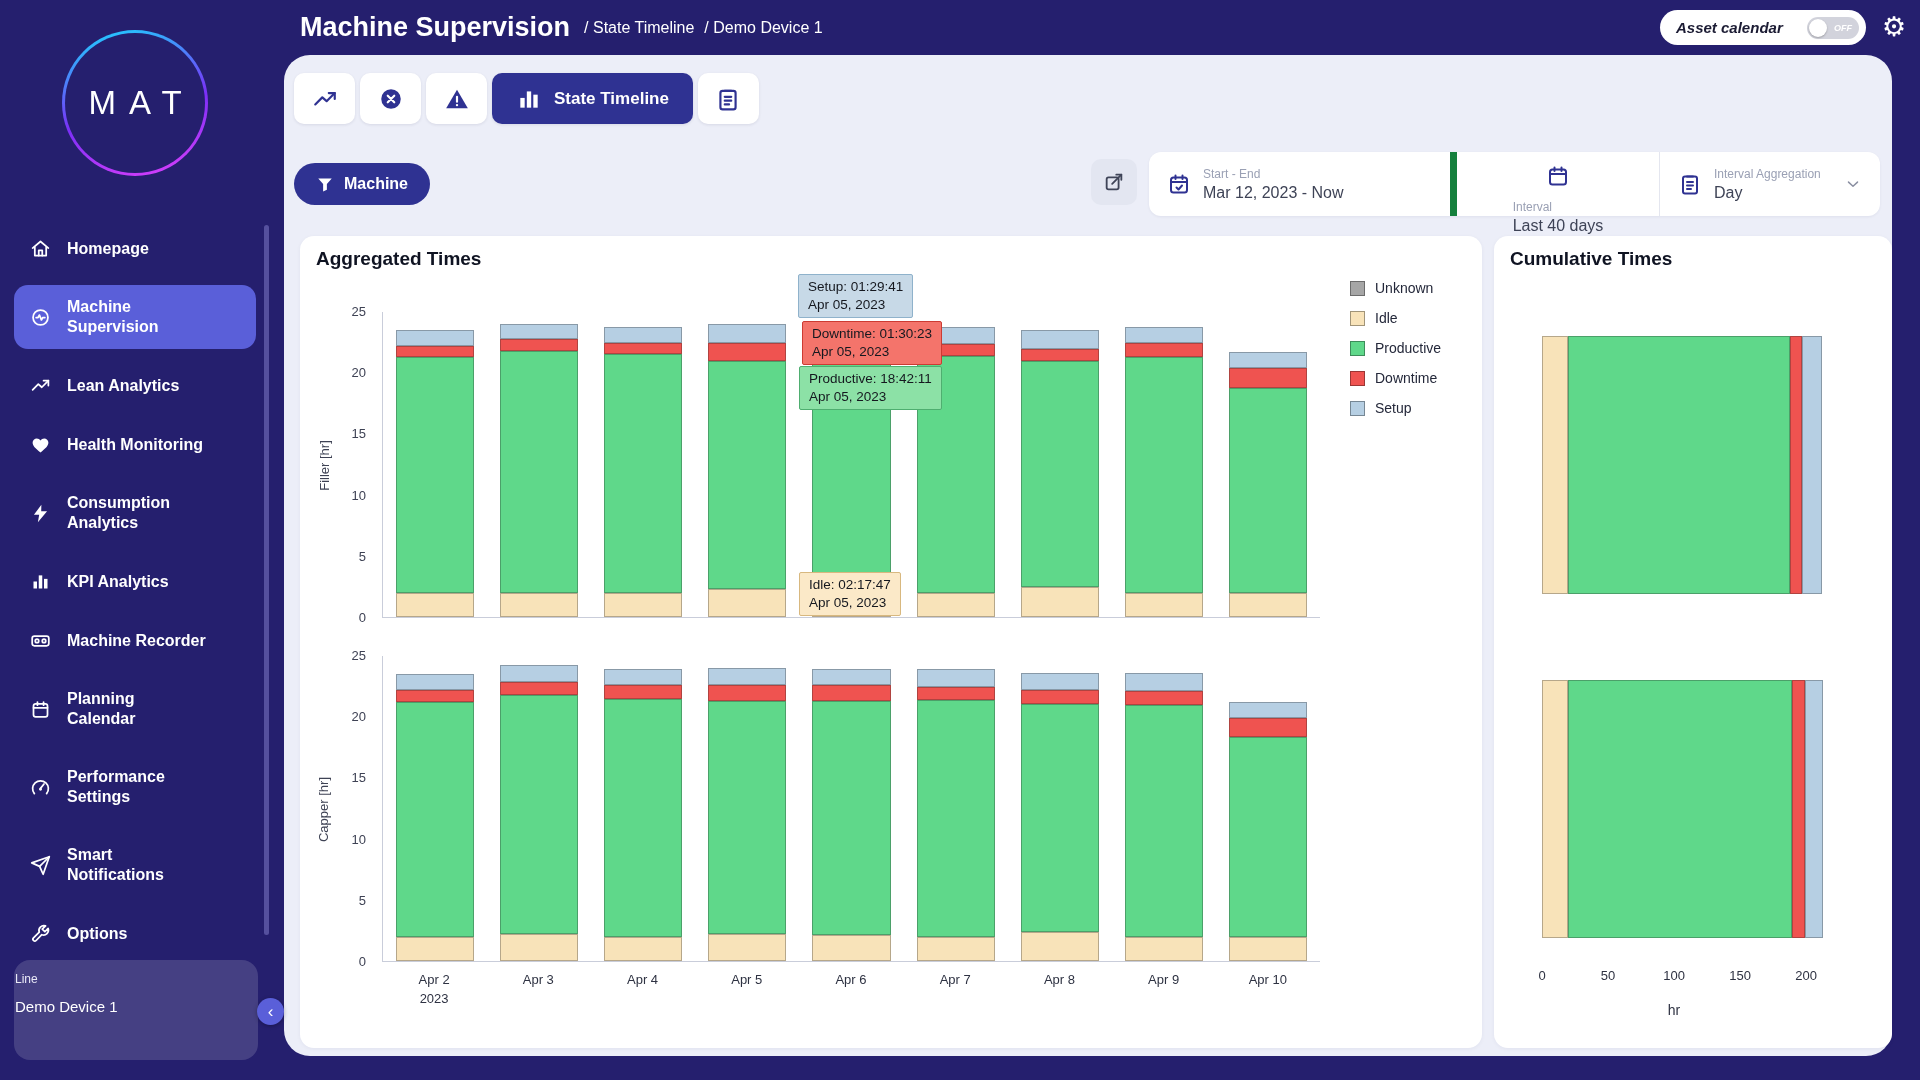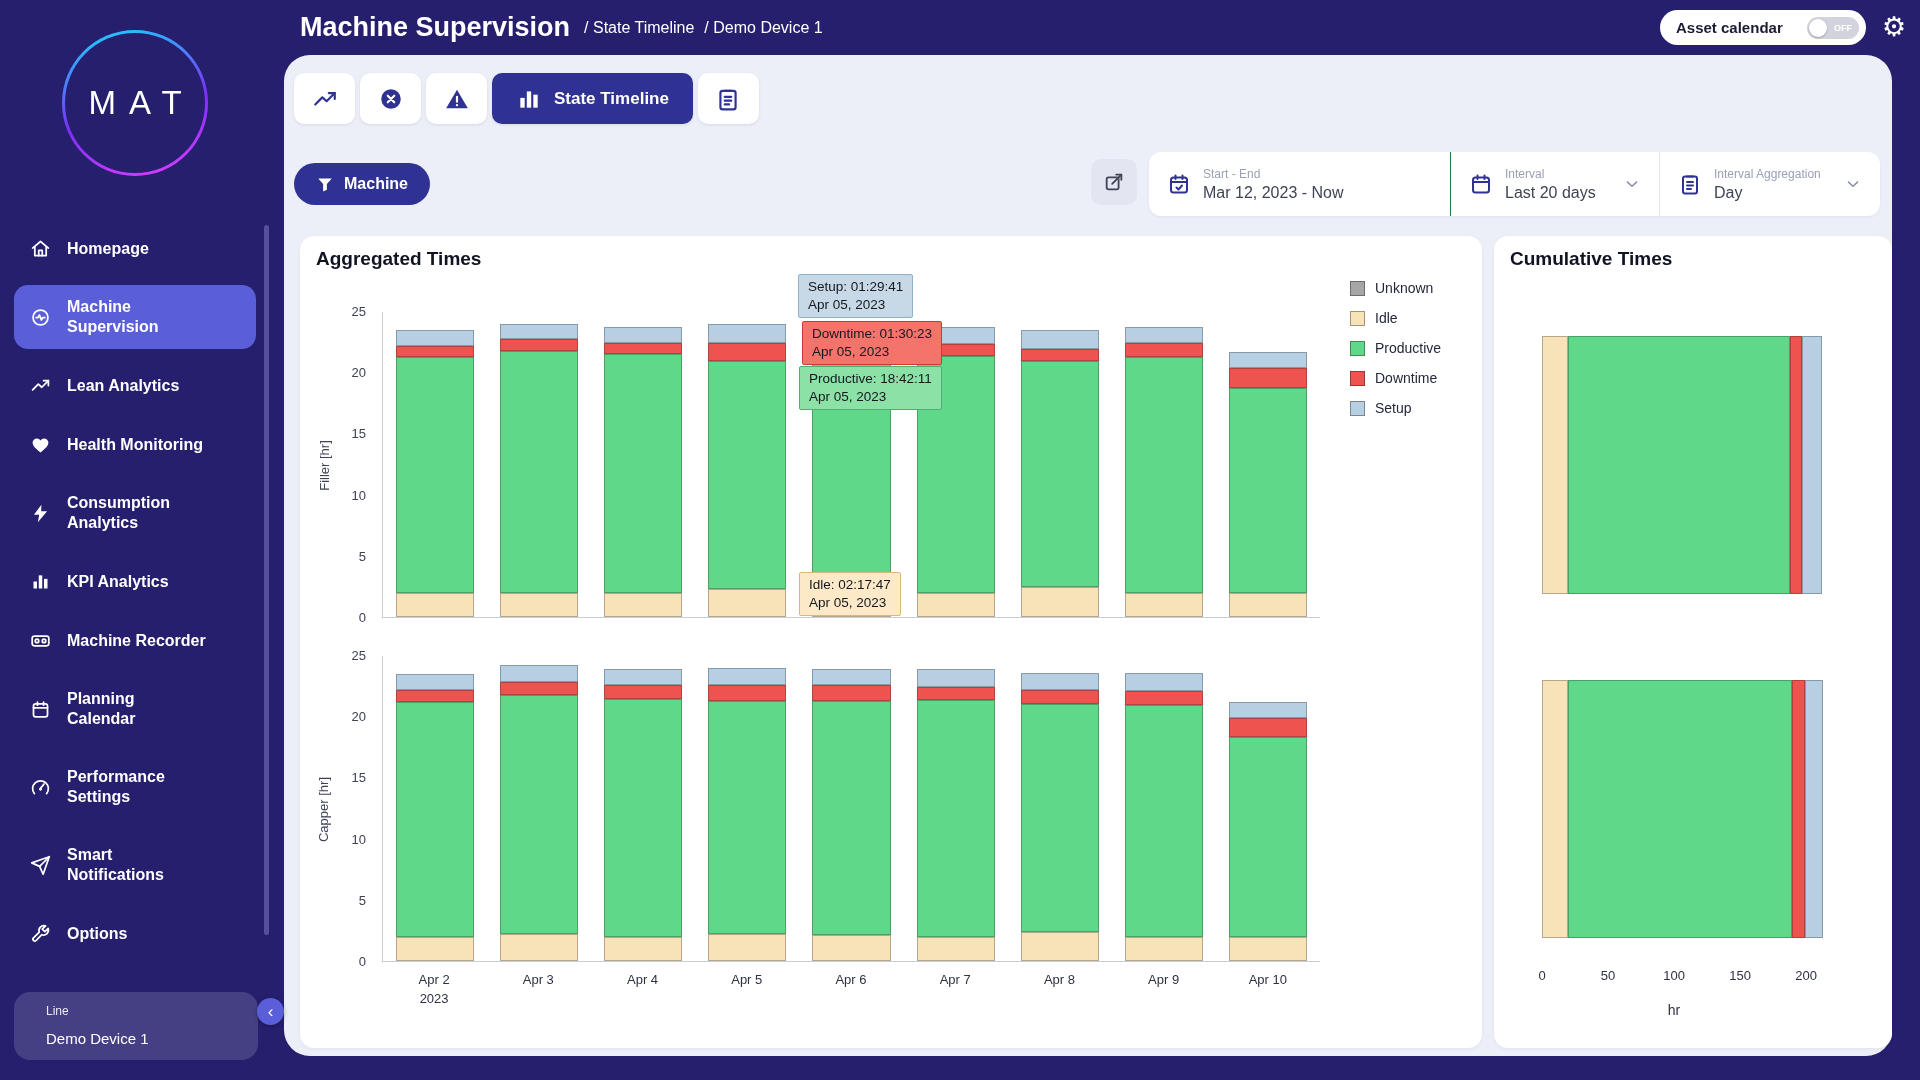--- a/index.html
+++ b/index.html
@@ -30,40 +30,40 @@
     border-radius:14px; color:#fff; cursor:pointer;
   }
   .nav-item.active { background:#5a5fd9; }
   .nav-icon { width:22px; flex:0 0 22px; display:flex; align-items:center; }
   .nav-icon svg { width:21px; height:21px; }
   .nav-label { font-weight:700; font-size:16px; line-height:1.25; white-space:pre-line; }
 
   .side-scrollbar { position:absolute; right:1px; top:225px; width:5px; height:710px; background:#55509e; border-radius:3px; }
 
   .device-card {
-    position:absolute; left:14px; bottom:20px; width:244px; height:68px;
-    background:rgba(255,255,255,.15); border-radius:16px; padding:12px 32px; cursor:pointer;
+    position:absolute; left:14px; bottom:20px; width:244px; height:100px;
+    background:rgba(255,255,255,.15); border-radius:16px; padding:12px 1px; cursor:pointer;
   }
   .device-line { font-size:12px; color:#e9e9f7; }
   .device-name { font-size:15px; color:#fff; margin-top:12px; font-weight:500; }
   .collapse-btn {
     position:absolute; left:257px; top:998px; width:27px; height:27px; border-radius:50%;
     background:#5a5fd9; color:#fff; border:none; cursor:pointer; z-index:20;
     display:flex; align-items:center; justify-content:center; font-size:17px; line-height:1;
     box-shadow:0 1px 4px rgba(0,0,0,.3);
   }
 
   
   .header { position:absolute; left:300px; top:0; height:55px; display:flex; align-items:center; color:#fff; }
   .page-title { font-size:27px; font-weight:700; }
   .crumb { margin-left:14px; font-size:16px; display:flex; gap:10px; }
   .asset-pill {
     position:absolute; left:1660px; top:10px; width:206px; height:35px; background:#fff;
     border-radius:18px; display:flex; align-items:center; gap:12px; padding:0 7px 0 16px;
-    font-size:15px; font-weight:600; color:#1b1b33; cursor:pointer;
+    font-size:15px; font-weight:600; color:#1b1b33; cursor:pointer;font-style:italic;
   }
   .toggle { position:relative; width:52px; height:22px; border-radius:11px; background:#d2d3dc; margin-left:auto; }
   .knob { position:absolute; left:2px; top:2px; width:18px; height:18px; border-radius:50%; background:#fff; box-shadow:0 1px 2px rgba(0,0,0,.25); }
   .off-label { position:absolute; right:7px; top:50%; transform:translateY(-50%); font-size:9px; font-weight:700; color:#fff; }
   .gear { position:absolute; left:1882px; top:11px; font-size:27px; color:#fff; cursor:pointer; font-family:"DejaVu Sans", sans-serif; }
 
   
   .content { position:absolute; left:284px; top:55px; width:1608px; height:1001px; background:#eceef8; border-radius:26px; }
 
   .tabbar { position:absolute; left:10px; top:18px; display:flex; gap:5px; align-items:center; }
@@ -87,21 +87,21 @@
     border-radius:10px; background:#e3e6f1; color:#3f4458; display:flex; align-items:center; justify-content:center;
   }
   .export-btn svg { width:22px; height:22px; }
 
   .controls {
     position:absolute; left:865px; top:97px; width:731px; height:64px; background:#fff; border-radius:12px;
     display:flex; align-items:center; box-shadow:0 1px 3px rgba(25,25,70,.06);
   }
   .ctrl { display:flex; align-items:center; gap:12px; padding:12px 18px; height:100%; cursor:pointer; }
   .ctrl-1 { width:301px; }
-  .ctrl-2 { width:209px; border-left:1px solid #15803d; }
+  .ctrl-2 { width:209px; border-left:7px solid #15803d;flex-direction:column; }
   .ctrl-3 { flex:1; border-left:1px solid #e4e6ef; }
   .ctrl-icon { color:#2f3292; }
   .ctrl-icon svg { width:24px; height:24px; }
   .ctrl-text { display:flex; flex-direction:column; gap:3px; }
   .ctrl-label { font-size:12px; color:#9aa0b4; }
   .ctrl-value { font-size:16px; color:#3e4356; font-weight:500; }
   .chev { margin-left:auto; color:#8b90a2; }
   .chev svg { width:18px; height:18px; }
 
   
@@ -378,21 +378,21 @@
     <div class="ctrl ctrl-2">
       <span class="ctrl-icon">
         <svg viewBox="0 0 24 24" fill="none" stroke="currentColor" stroke-width="2" stroke-linecap="round" stroke-linejoin="round">
             <rect x="4" y="5.5" width="16" height="15" rx="2.5"></rect>
             <path d="M4 10h16"></path>
             <path d="M8.5 3.5V7M15.5 3.5V7"></path>
           </svg>
       </span>
       <span class="ctrl-text">
         <span class="ctrl-label">Interval</span>
-        <span class="ctrl-value">Last 20 days</span>
+        <span class="ctrl-value">Last 40 days</span>
       </span>
       <span class="chev">
         <svg viewBox="0 0 24 24" fill="none" stroke="currentColor" stroke-width="2" stroke-linecap="round" stroke-linejoin="round">
             <path d="M6 9.5L12 15l6-5.5"></path>
           </svg>
       </span>
     </div>
     <div class="ctrl ctrl-3">
       <span class="ctrl-icon">
         <svg viewBox="0 0 24 24" fill="none" stroke="currentColor" stroke-width="2" stroke-linecap="round" stroke-linejoin="round">

